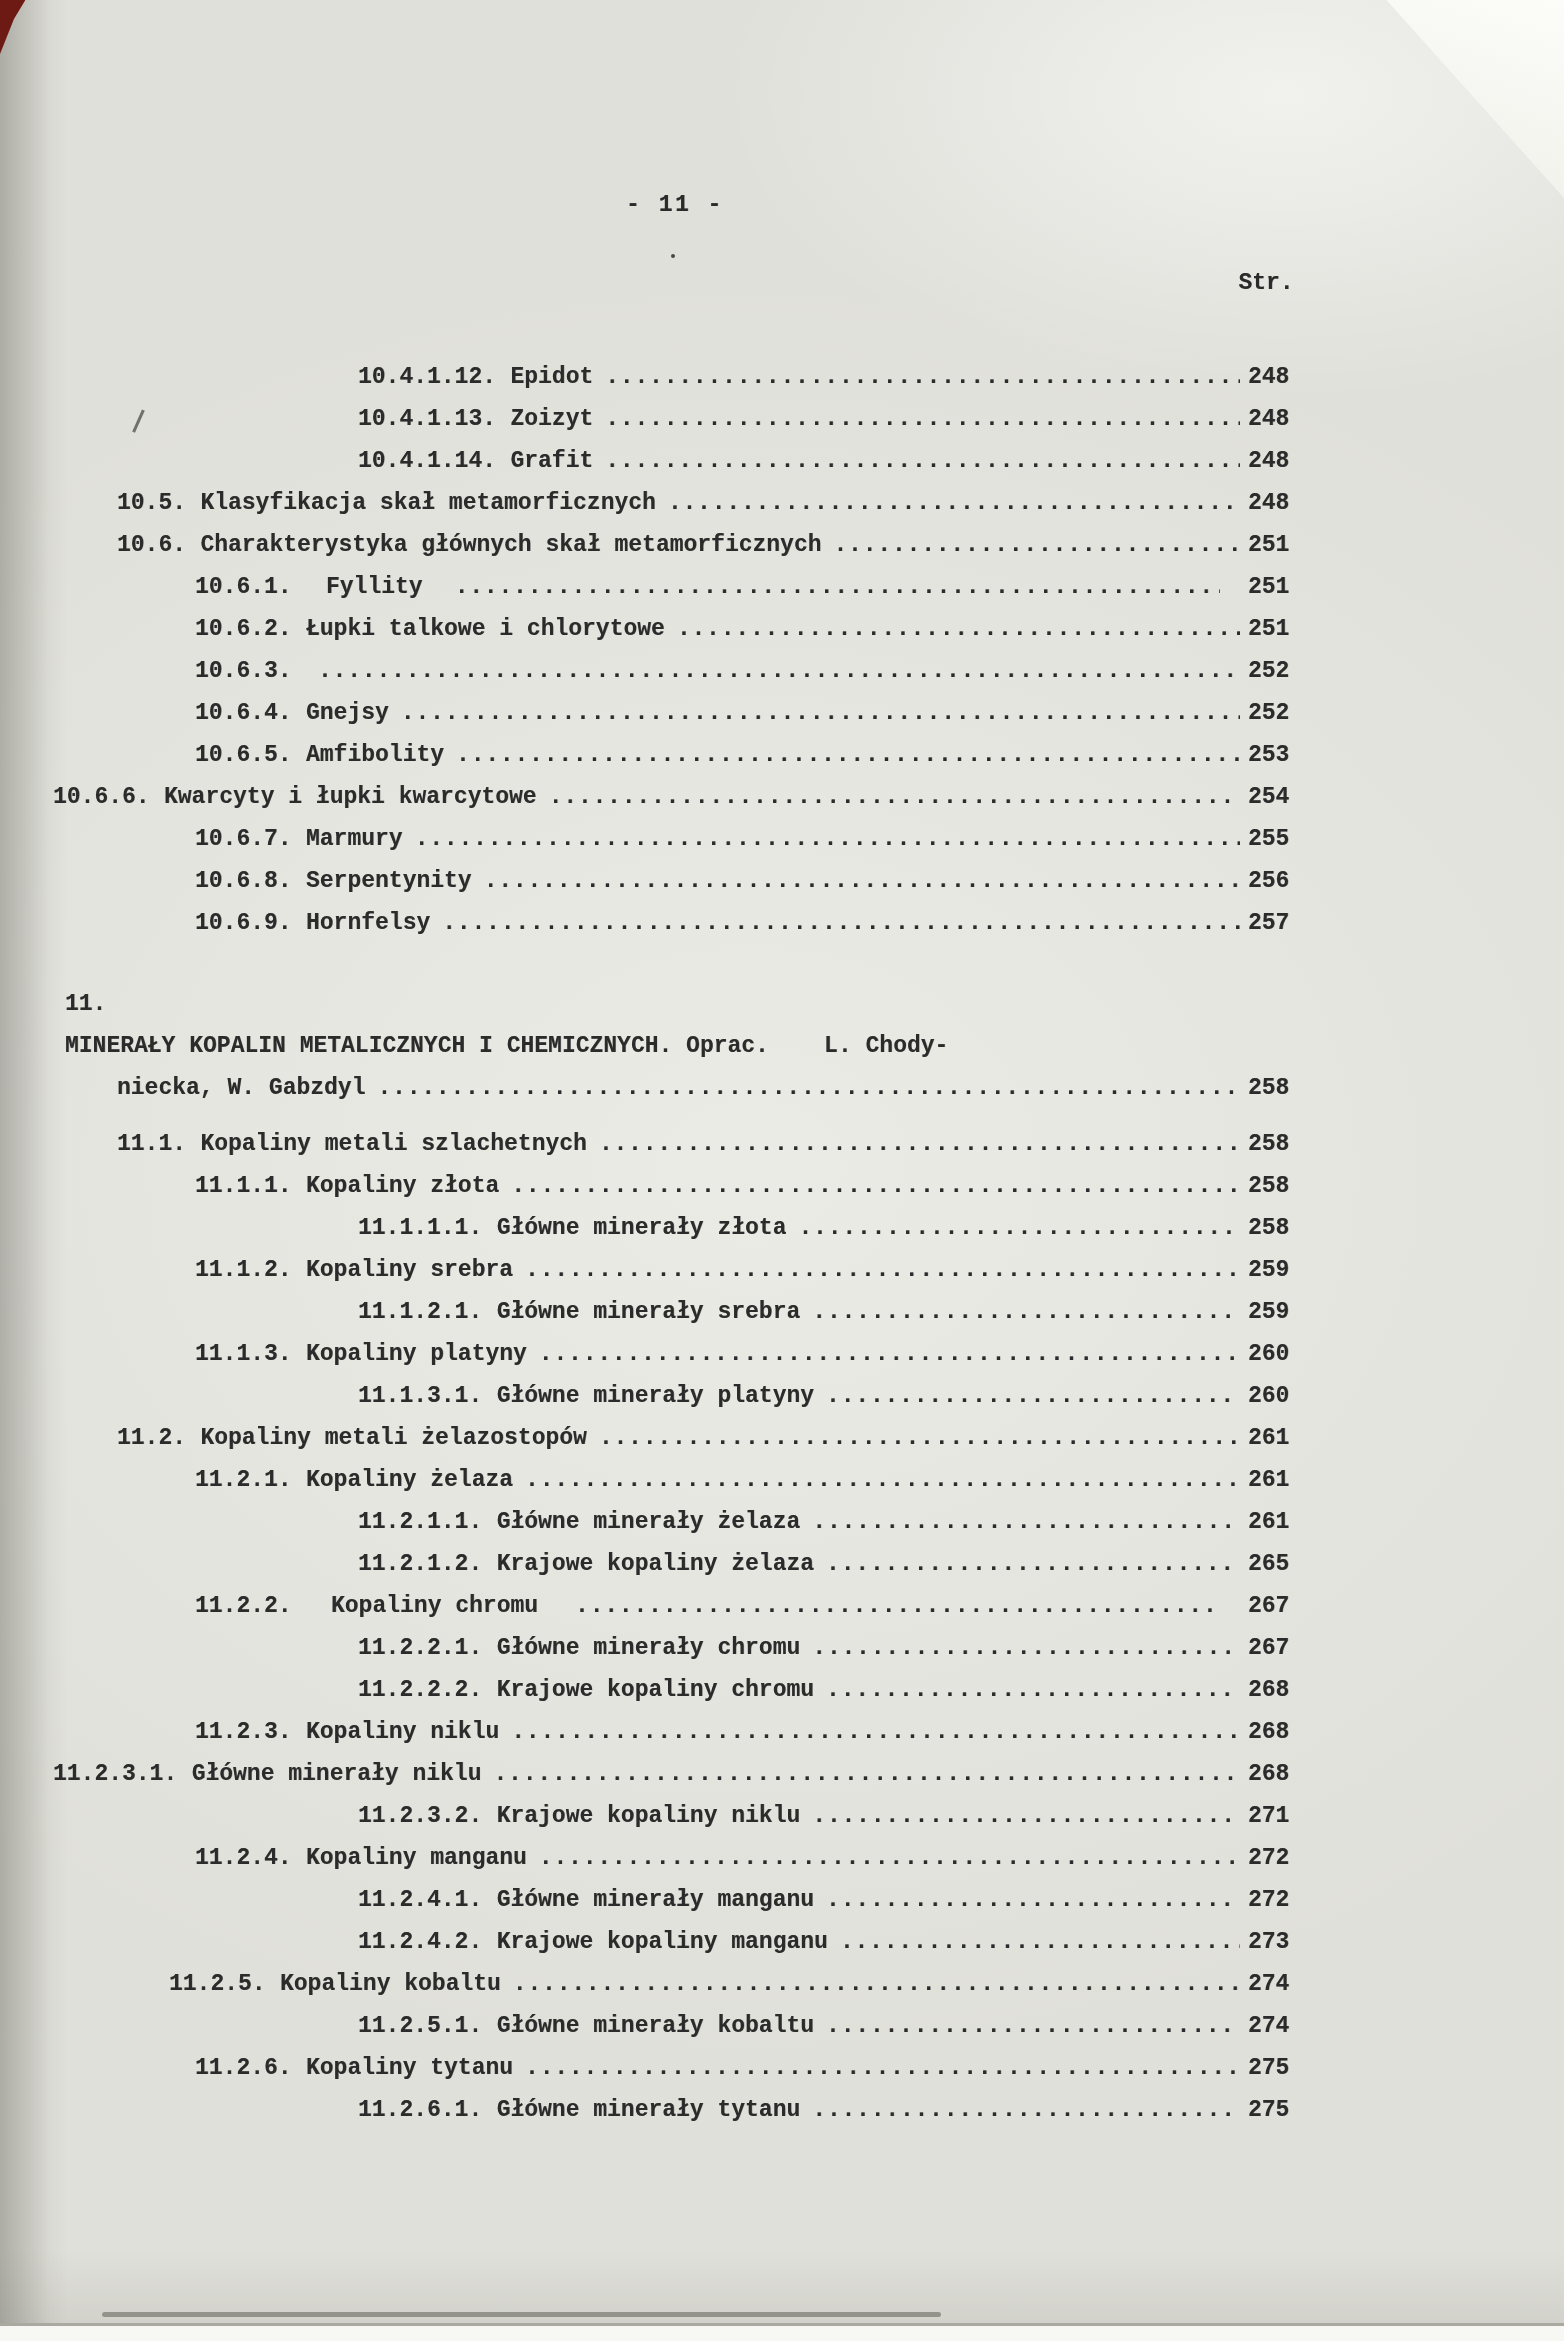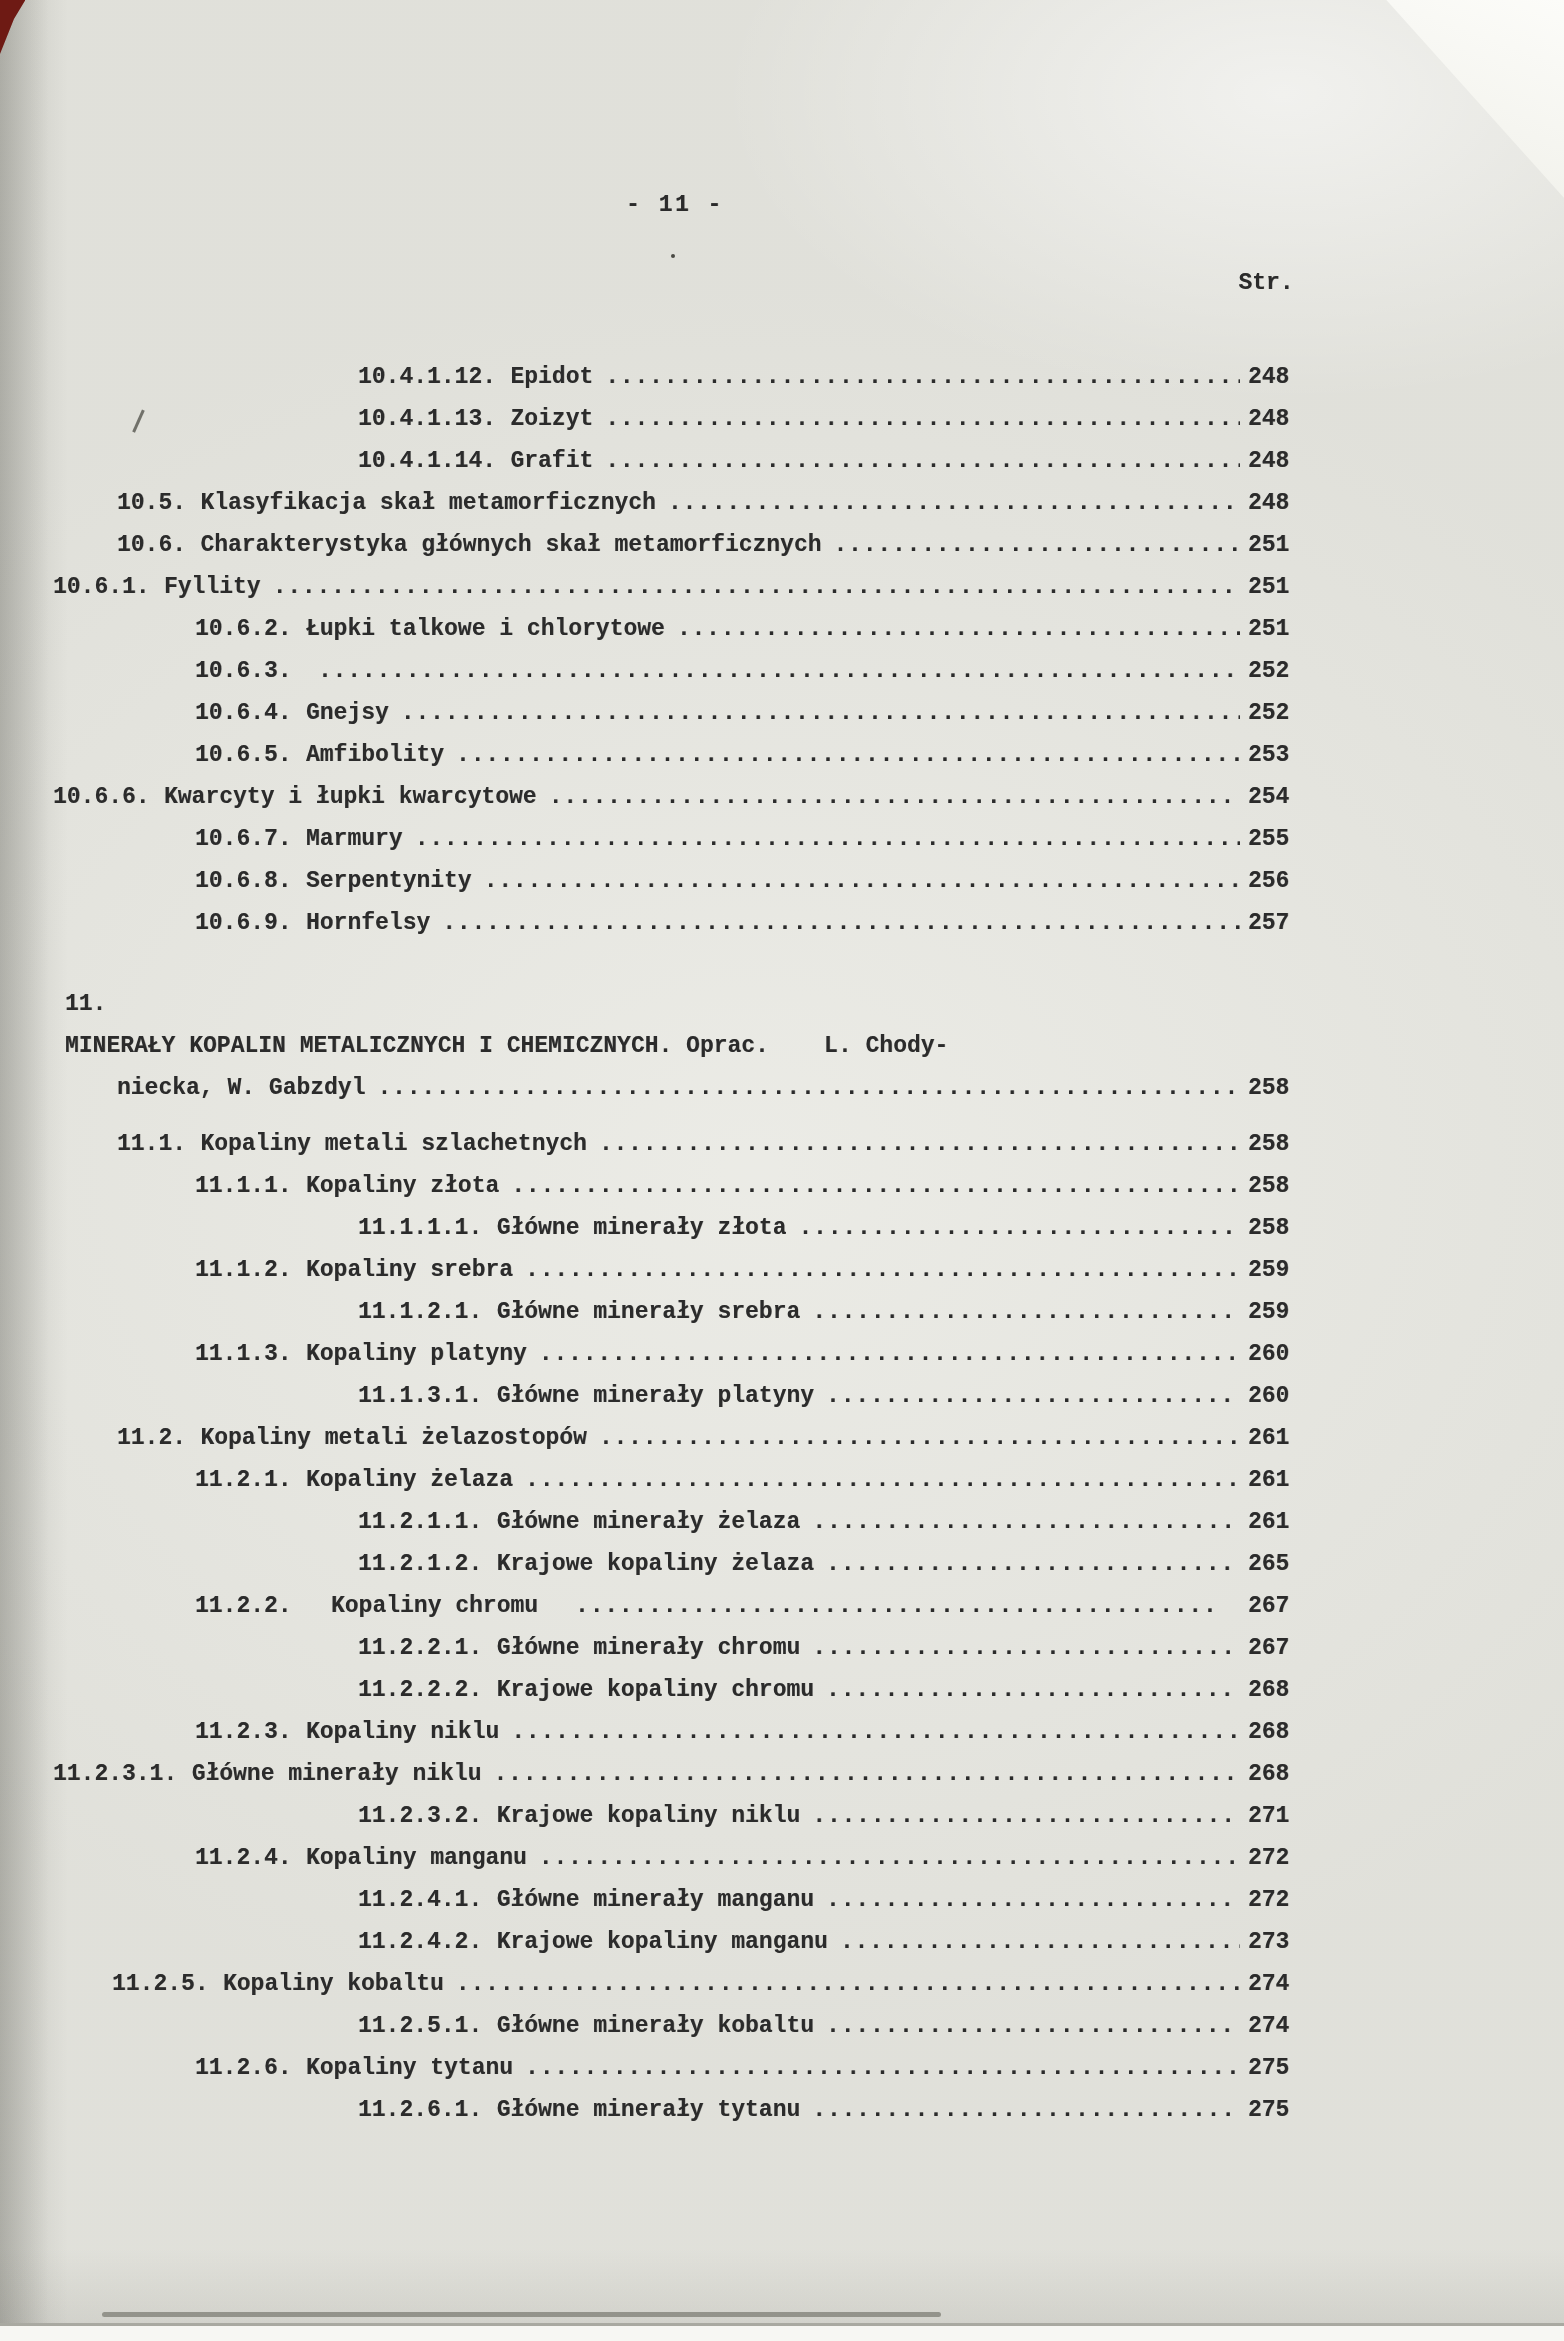--- a/index.html
+++ b/index.html
@@ -169,21 +169,21 @@
     <span class="title">Klasyfikacja skał metamorficznych</span>
     <span class="leader">................................................................................................................................................................</span>
     <span class="pagenum">248</span>
   </div>
         <div class="toc-row" style="margin-left: 64px;">
     <span class="num">10.6.</span>
     <span class="title">Charakterystyka głównych skał metamorficznych</span>
     <span class="leader">................................................................................................................................................................</span>
     <span class="pagenum">251</span>
   </div>
-        <div class="toc-row" style="">
+        <div class="toc-row" style="margin-left: 142px; gap: 20px;">
     <span class="num">10.6.1.</span>
     <span class="title">Fyllity</span>
     <span class="leader">................................................................................................................................................................</span>
     <span class="pagenum">251</span>
   </div>
         <div class="toc-row" style="margin-left: 142px;">
     <span class="num">10.6.2.</span>
     <span class="title">Łupki talkowe i chlorytowe</span>
     <span class="leader">................................................................................................................................................................</span>
     <span class="pagenum">251</span>
@@ -354,21 +354,21 @@
     <span class="title">Główne minerały manganu</span>
     <span class="leader">................................................................................................................................................................</span>
     <span class="pagenum">272</span>
   </div>
         <div class="toc-row" style="margin-left: 305px;">
     <span class="num">11.2.4.2.</span>
     <span class="title">Krajowe kopaliny manganu</span>
     <span class="leader">................................................................................................................................................................</span>
     <span class="pagenum">273</span>
   </div>
-        <div class="toc-row" style="margin-left: 59px;">
+        <div class="toc-row" style="margin-left: 116px;">
     <span class="num">11.2.5.</span>
     <span class="title">Kopaliny kobaltu</span>
     <span class="leader">................................................................................................................................................................</span>
     <span class="pagenum">274</span>
   </div>
         <div class="toc-row" style="margin-left: 305px;">
     <span class="num">11.2.5.1.</span>
     <span class="title">Główne minerały kobaltu</span>
     <span class="leader">................................................................................................................................................................</span>
     <span class="pagenum">274</span>

